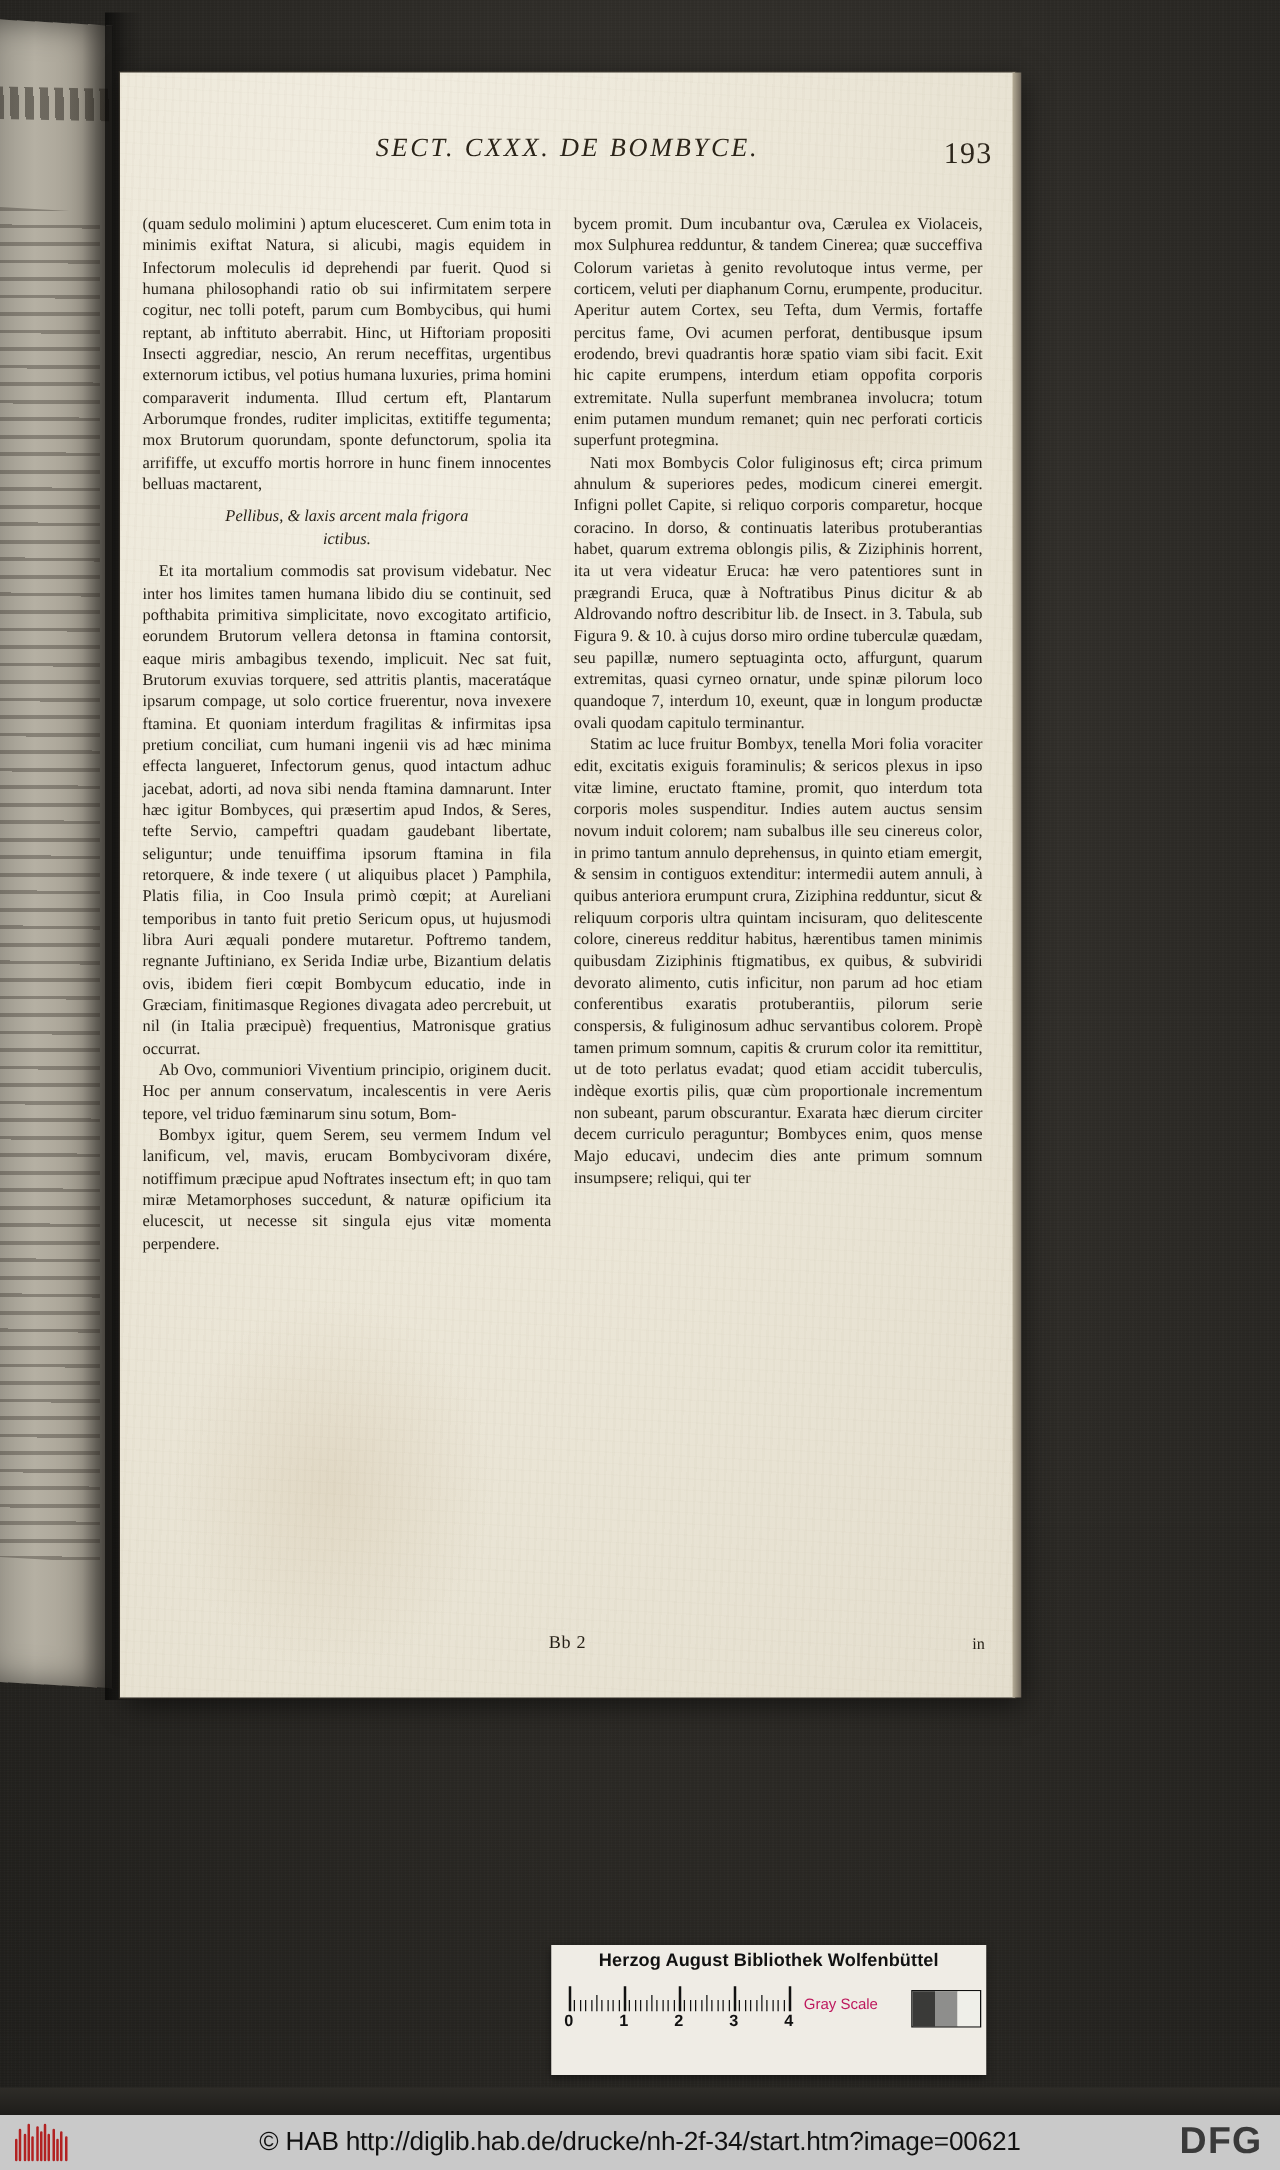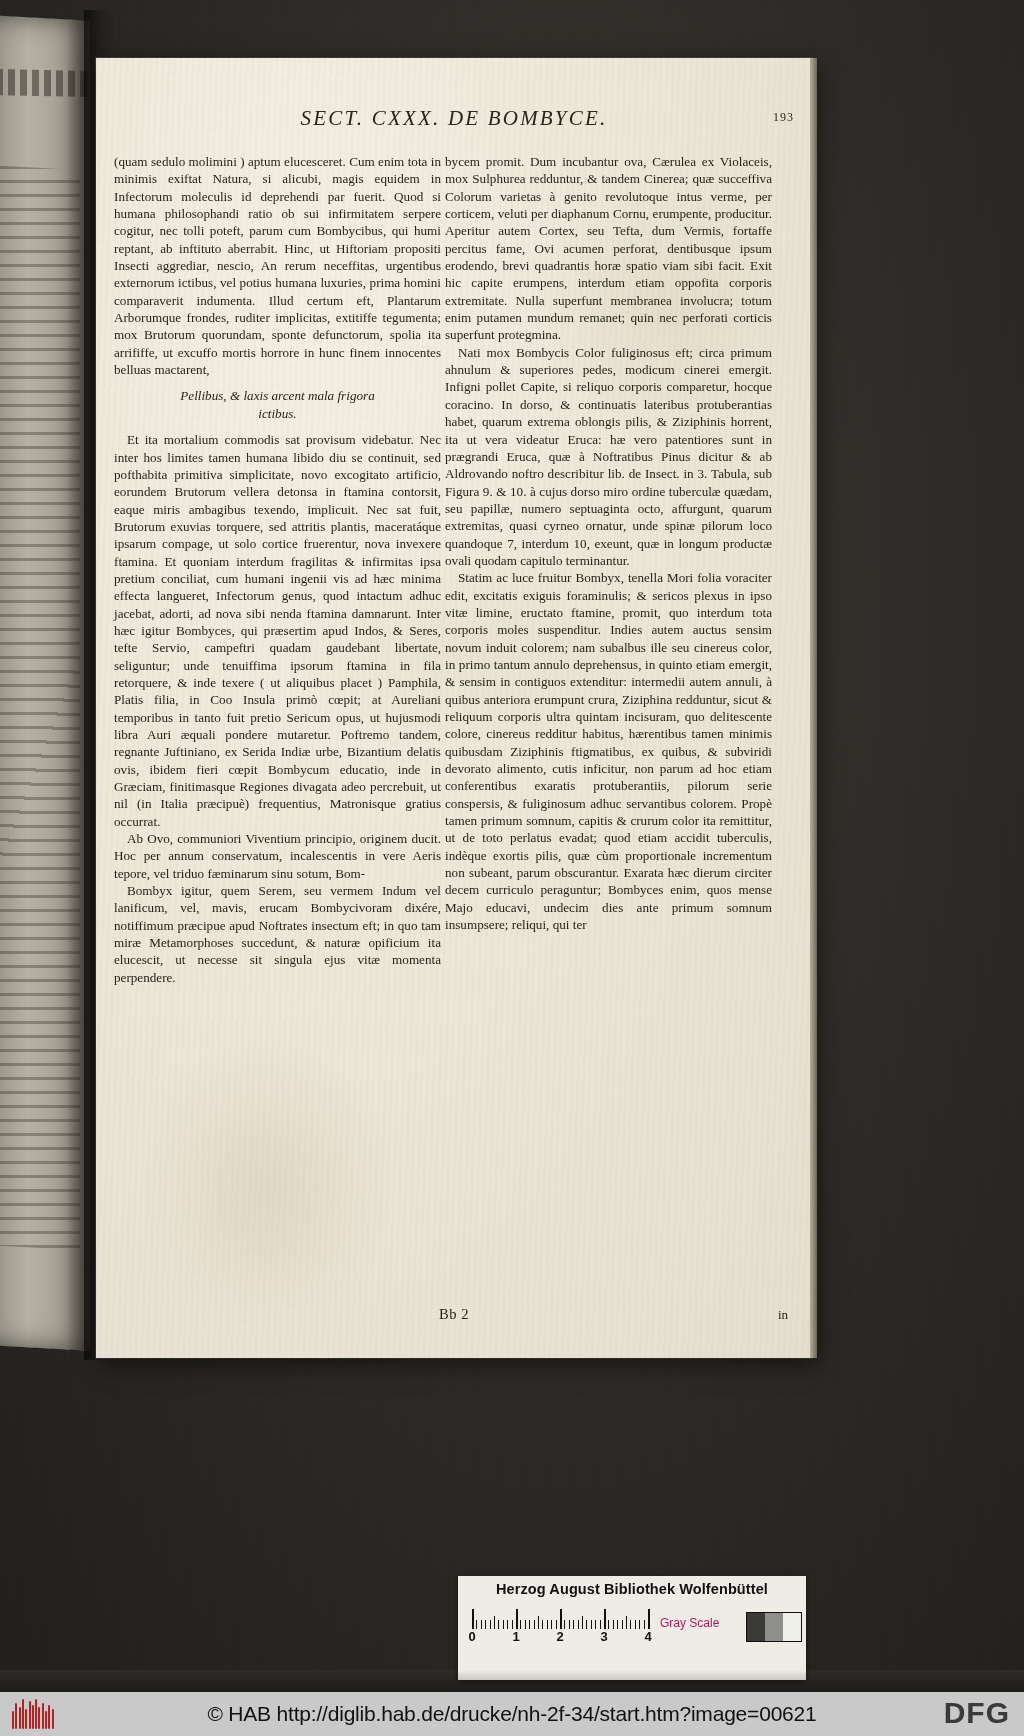--- a/index.html
+++ b/index.html
@@ -86,28 +86,28 @@
   }
   #head-title{
     position:absolute; left:0; right:0; text-align:center;
     font-family:"Liberation Serif", serif;
     font-style:italic; font-weight:400;
     font-size:21px; letter-spacing:2.2px;
     color:#2b2419;
   }
   #page-number{
     position:absolute; right:18px; top:4px;
-    font-size:12px; letter-spacing:1px; color:#2d261b;
+    font-size:24px; letter-spacing:1px; color:#2d261b;
     font-family:"Liberation Serif", serif;
   }
 
   
   #columns{
-    position:absolute; left:18px; top:95px; width:686px; height:1135px;
-    display:flex; gap:4px;
+    position:absolute; left:18px; top:112px; width:686px; height:1135px;
+    display:flex; gap:18px;
   }
   .col{ width:327px; position:relative; }
   .col p{
     margin:0;
     font-size:13.15px;
     line-height:17.35px;
     color:#241e15;
     text-align:justify;
     text-justify:inter-word;
     font-family:"Liberation Serif", serif;
@@ -131,25 +131,24 @@
     position:absolute; left:0; right:0; text-align:center;
     font-size:14.5px; color:#241e15; letter-spacing:.5px;
   }
   #catchword{
     position:absolute; right:6px; top:1px;
     font-size:13px; color:#241e15; font-style:normal;text-align:right;
   }
 
   
   #scale-target{
-    position:absolute; left:458px; top:1556px; width:348px; height:104px;
+    position:absolute; left:441px; top:1556px; width:348px; height:104px;
     background:#efece5;
     box-shadow:0 2px 7px rgba(0,0,0,.5);
     font-family:"Liberation Sans", sans-serif;
-    margin-top:20px;
   }
   #library-name{
     position:absolute; left:0; right:0; top:5px; text-align:center;
     font-size:14.5px; font-weight:bold; color:#111; letter-spacing:.1px;
   }
   #ruler{
     position:absolute; left:14px; top:31px; width:176px; height:40px;
   }
   #ruler-ticks{ position:absolute; left:0; top:0; width:176px; height:22px; }
   #ruler-ticks .tick{

